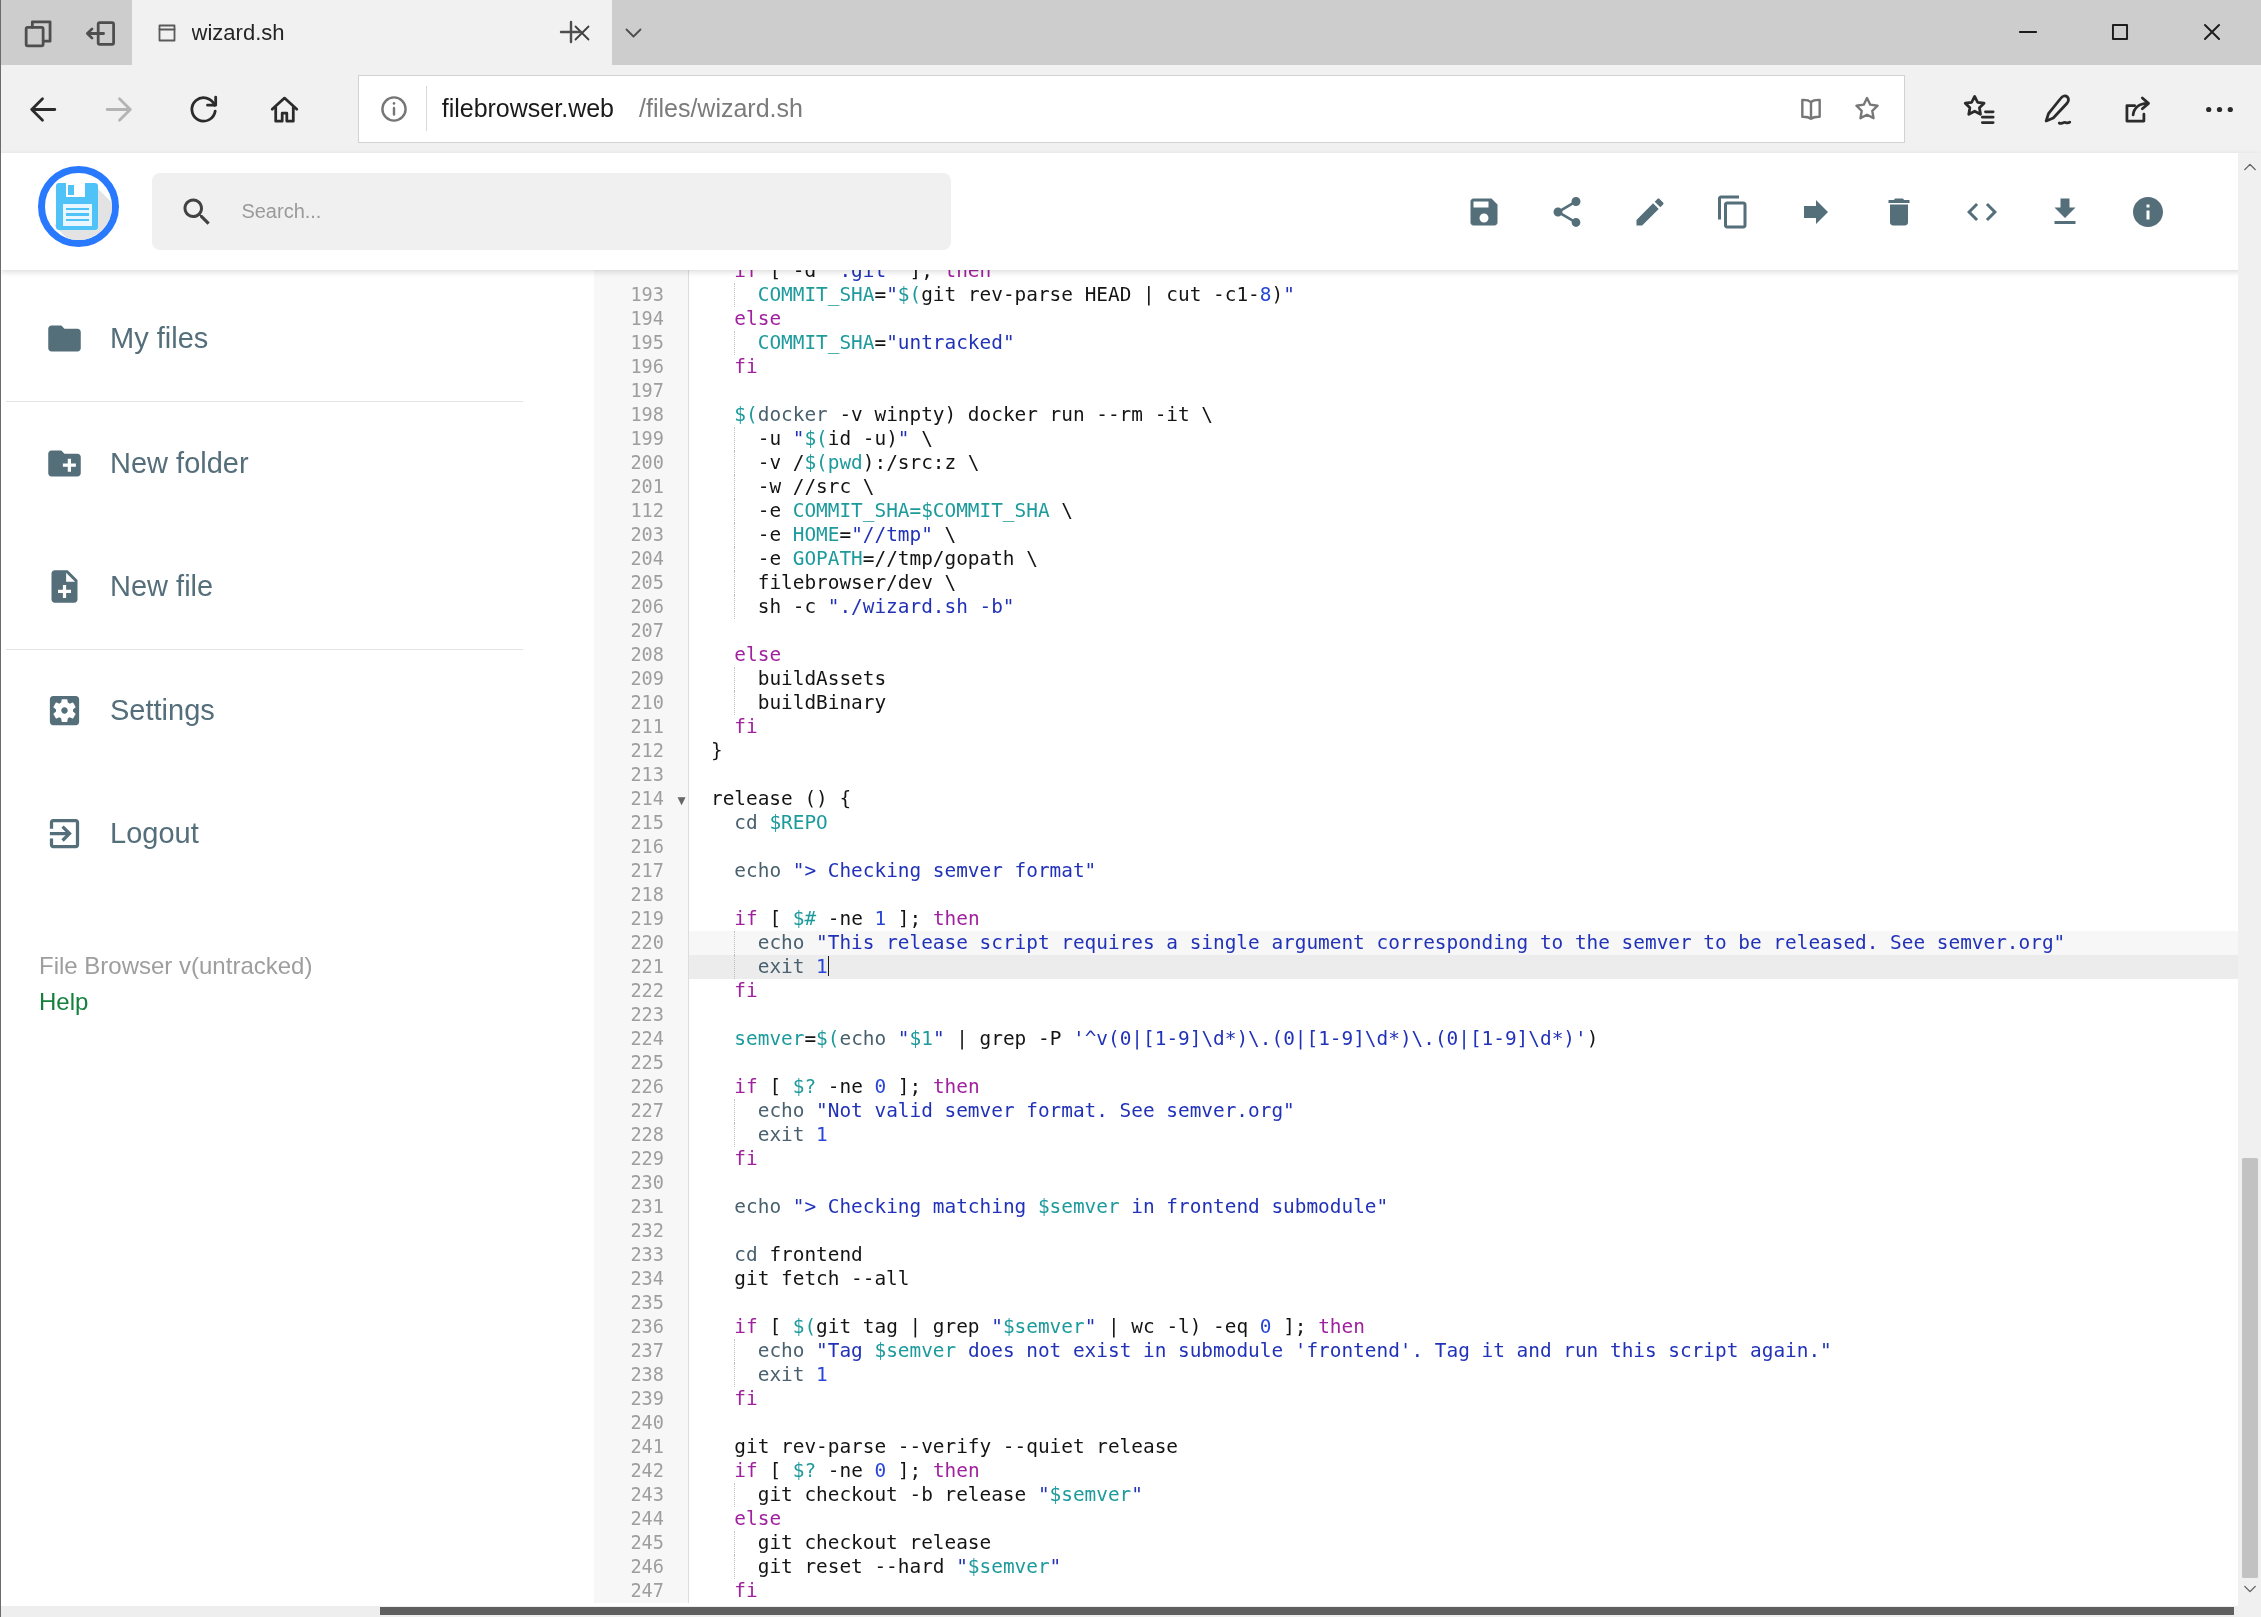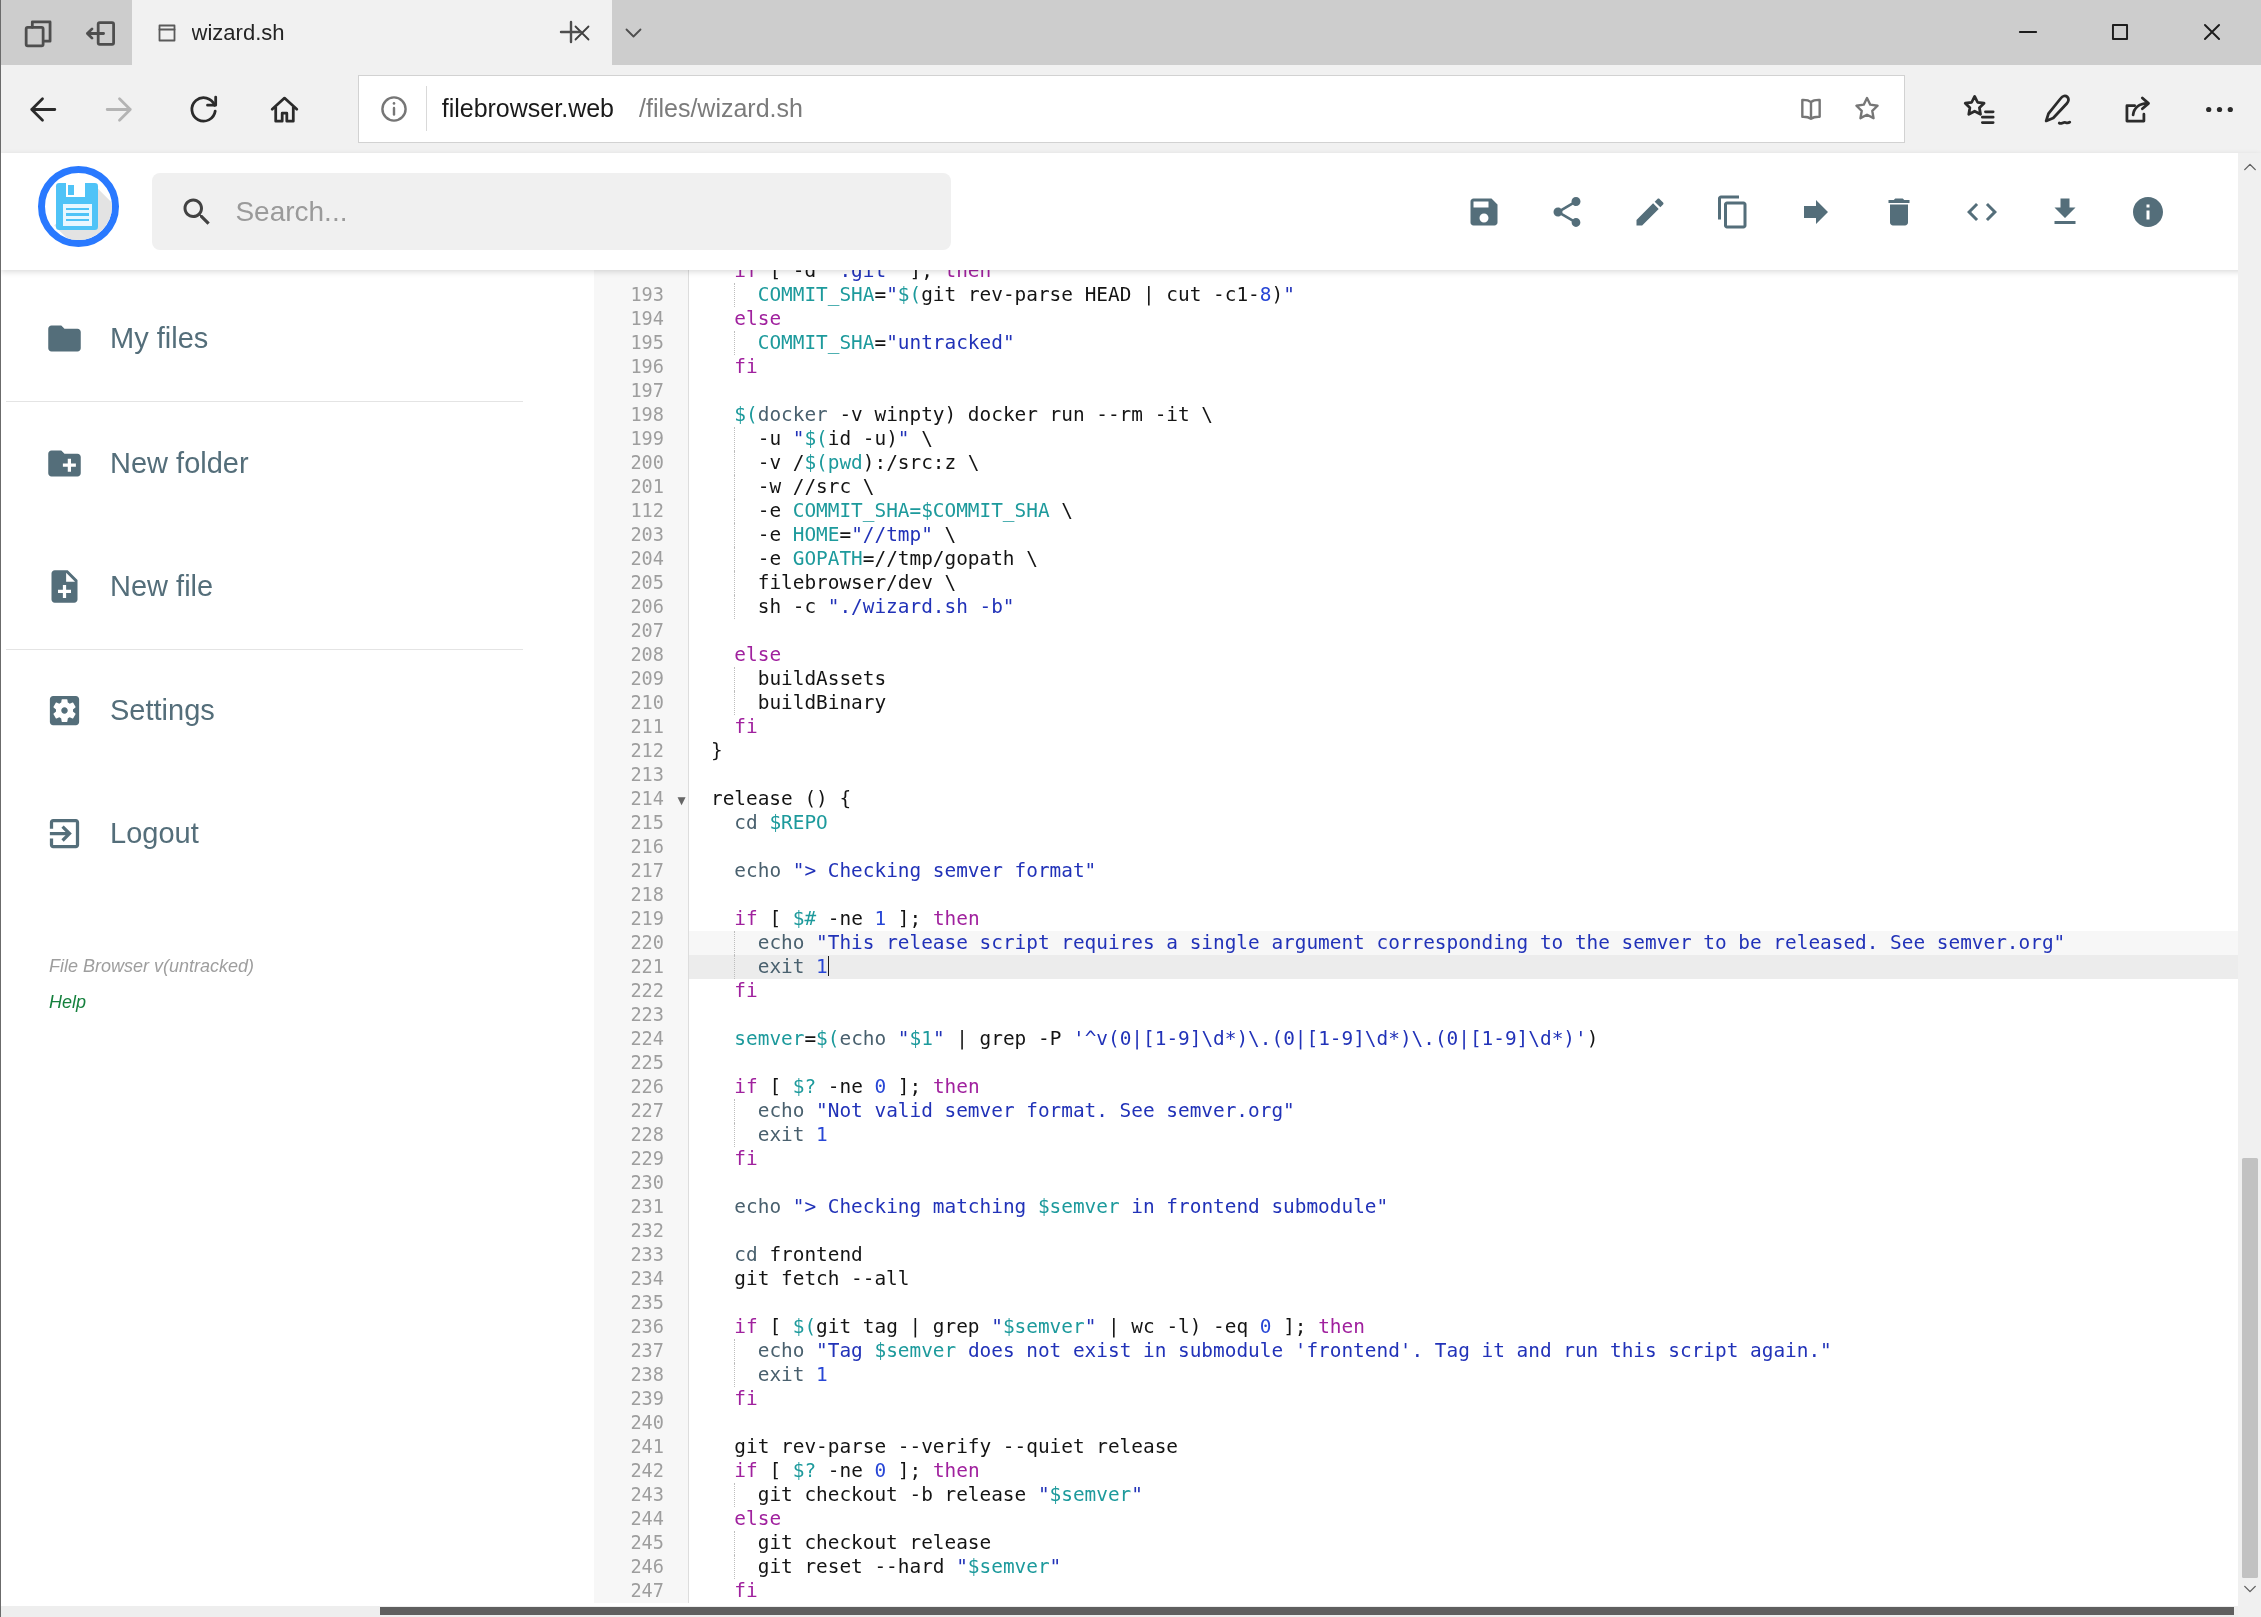--- a/index.html
+++ b/index.html
@@ -45,35 +45,35 @@
   #logo .shadow{position:absolute;left:21px;top:24px;width:57px;height:57px;background:#e3e3e3;transform:rotate(45deg);}
   #logo .floppy{position:absolute;left:11.3px;top:9.7px;width:42px;height:47px;background:#4fc3f7;border-radius:3.2px;}
   #logo .shutter{position:absolute;left:9.7px;top:0;width:19.4px;height:14.5px;background:#fff;}
   #logo .shutter i{position:absolute;left:2.4px;top:2.4px;width:5.7px;height:9.7px;background:#4fc3f7;display:block;}
   #logo .label{position:absolute;left:6.5px;top:21px;width:29px;height:22.6px;background:#e8f7ff;}
   #logo .label i{position:absolute;left:3.2px;height:2.4px;width:22.6px;background:#4fc3f7;display:block;}
   #searchbar{position:absolute;left:151px;top:20px;width:799px;height:77px;background:#f0f0f0;
              border-radius:8px;display:flex;align-items:center;}
   #searchbar .sico{width:36px;height:36px;color:#424242;margin-left:27.4px;flex:none;}
   #searchbar .sico svg{width:100%;height:100%;}
-  #searchinput{border:none;outline:none;background:transparent;font-size:28px;color:#333;
-               font-family:"Liberation Sans",sans-serif;margin-left:18px;flex:1;}
+  #searchinput{border:none;outline:none;background:transparent;font-size:20px;color:#333;
+               font-family:"Liberation Sans",sans-serif;margin-left:24px;flex:1;}
   #searchinput::placeholder{color:#9a9a9a;}
   #apptoolbar{position:absolute;right:95px;top:0;height:117px;display:flex;align-items:center;gap:47px;}
   .tbicon{width:36px;height:36px;color:var(--slate);}
   .tbicon svg{width:100%;height:100%;}
   
   #content{position:absolute;left:0;top:117px;width:100%;height:1347px;}
   #sidebar{position:absolute;left:0;top:0;width:593px;height:100%;background:#fff;}
   .sbitem{position:absolute;left:0;width:533px;height:73px;display:flex;align-items:center;}
   .sbitem .ico{width:39px;height:39px;color:var(--slate);margin-left:44px;flex:none;}
   .sbitem .ico svg{width:100%;height:100%;}
   .sbitem .lbl{margin-left:26px;font-size:29px;color:var(--slate);}
   .sbdiv{position:absolute;left:4.8px;width:517px;height:0.8px;background:#e4e4e4;}
-  #sbfooter{position:absolute;left:48px;top:678px;font-size:18px;color:#9e9e9e;line-height:36px;font-style:italic;}
+  #sbfooter{position:absolute;left:38px;top:678px;font-size:24px;color:#9e9e9e;line-height:36px;}
   #sbhelp{display:block;color:#15803d;text-decoration:none;}
   
   #editor{position:absolute;left:593px;top:0;right:22.6px;height:100%;background:#fff;
           font-family:"DejaVu Sans Mono",monospace;font-size:19.4px;}
   .row{display:flex;height:24px;line-height:24px;}
   .gut{width:95px;flex:none;background:#f7f7f7;border-right:0.8px solid #ddd;box-sizing:border-box;
        color:var(--lncol);font-size:18.6px;text-align:right;padding-right:24px;position:relative;}
   .gut .fold{position:absolute;right:2.4px;top:0.8px;font-size:10.5px;color:#666;font-family:"DejaVu Sans",sans-serif;}
   .cd{flex:1;white-space:pre;padding-left:22px;position:relative;color:var(--txt);}
   .cd .guide{position:absolute;left:45px;top:0;bottom:0;border-left:0.8px dotted #bdbdbd;}

